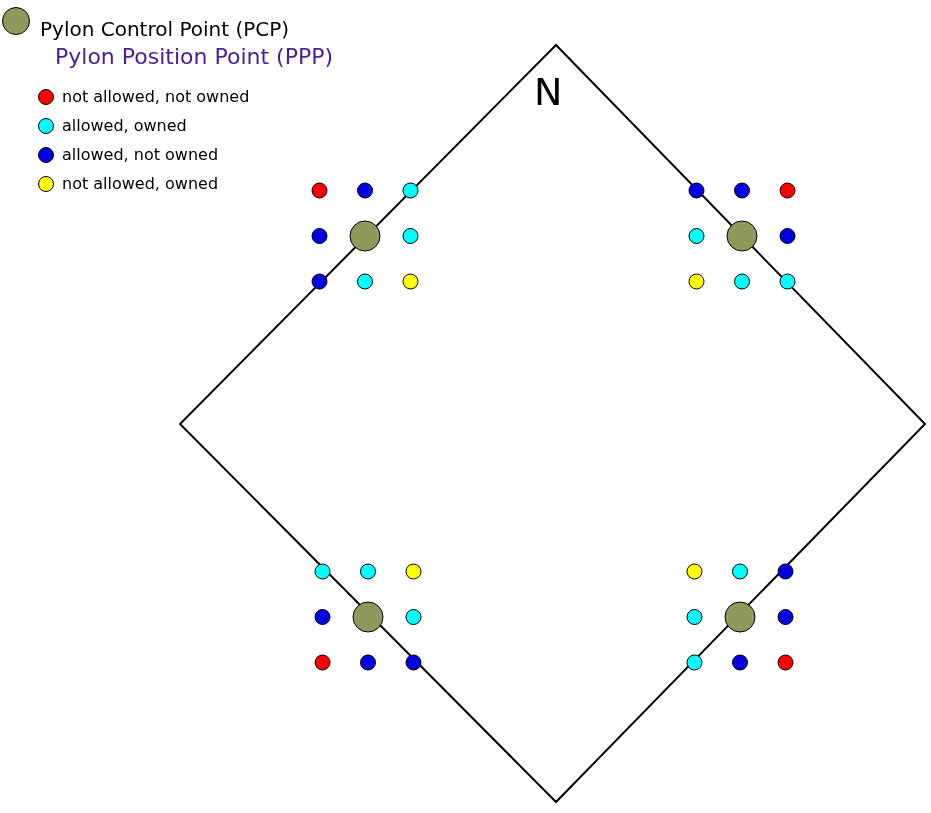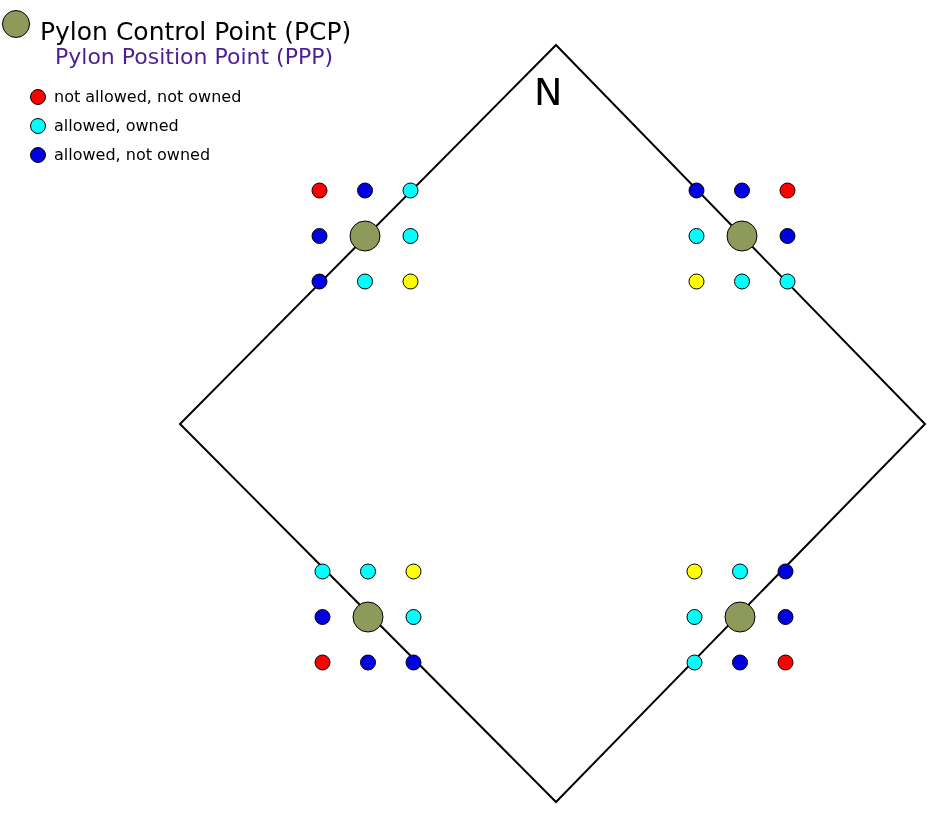--- a/index.html
+++ b/index.html
@@ -36,35 +36,35 @@
     white-space: nowrap;
   }
   .pcp-swatch {
     width: 26px;
     height: 26px;
     border-radius: 50%;
     border: 1px solid #000;
     flex: 0 0 auto;
   }
   .legend-title {
-    font-size: 25px;
+    font-size: 20px;
     color: #000;
     margin-top: 16px;
   }
   .legend-ppp-title {
     position: absolute;
     left: 55px;
     top: 44px;
     font-size: 22px;
     color: #4c1d95;
     white-space: nowrap;
   }
   #legend-items {
     position: absolute;
-    left: 30px;
+    left: 38px;
     top: 82px;
     display: flex;
     flex-direction: column;
   }
   .legend-item {
     height: 29px;
     display: flex;
     align-items: center;
     gap: 8px;
     white-space: nowrap;
@@ -145,18 +145,22 @@
           <span class="legend-label">not allowed, not owned</span>
         </div>
         <div class="legend-item">
           <span class="legend-dot" style="background: rgb(0, 255, 255);"></span>
           <span class="legend-label">allowed, owned</span>
         </div>
         <div class="legend-item">
           <span class="legend-dot" style="background: rgb(0, 0, 224);"></span>
           <span class="legend-label">allowed, not owned</span>
         </div>
+        <div class="legend-item">
+          <span class="legend-dot" style="background: rgb(255, 255, 0);"></span>
+          <span class="legend-label">not allowed, owned</span>
+        </div>
       </div>
   </div>
 
   <div class="north-label">N</div>
 
 </div>
 
 </body></html>

